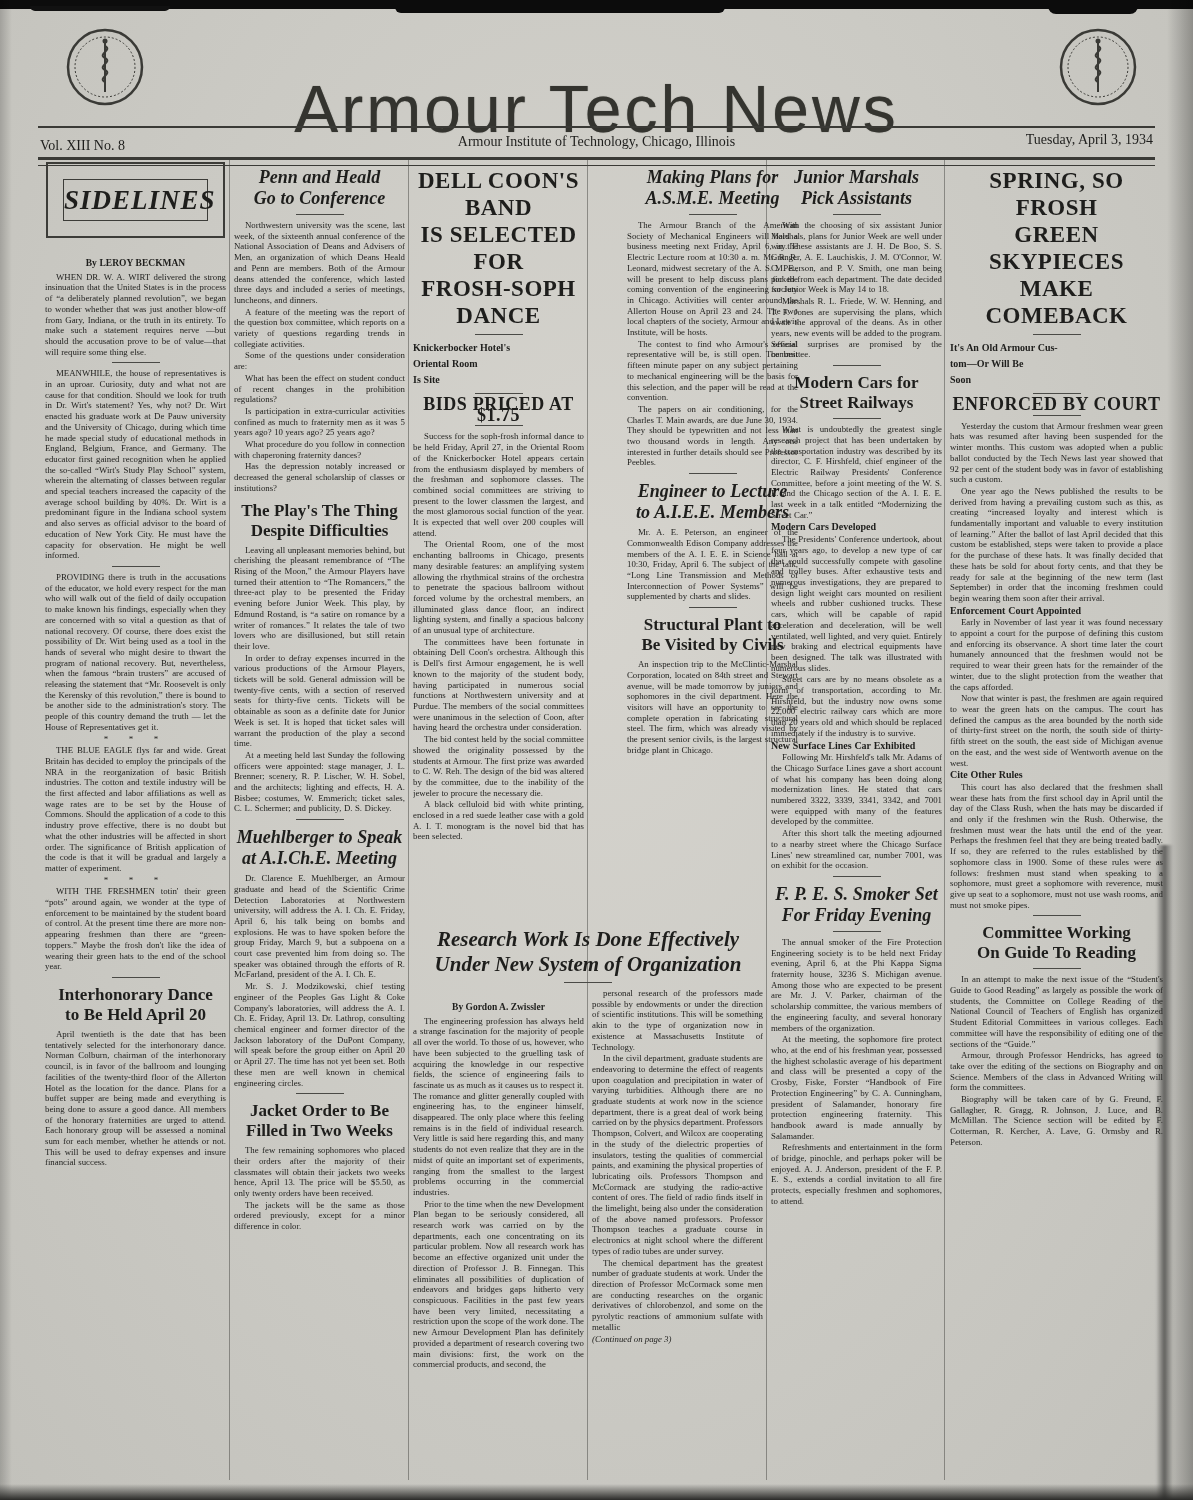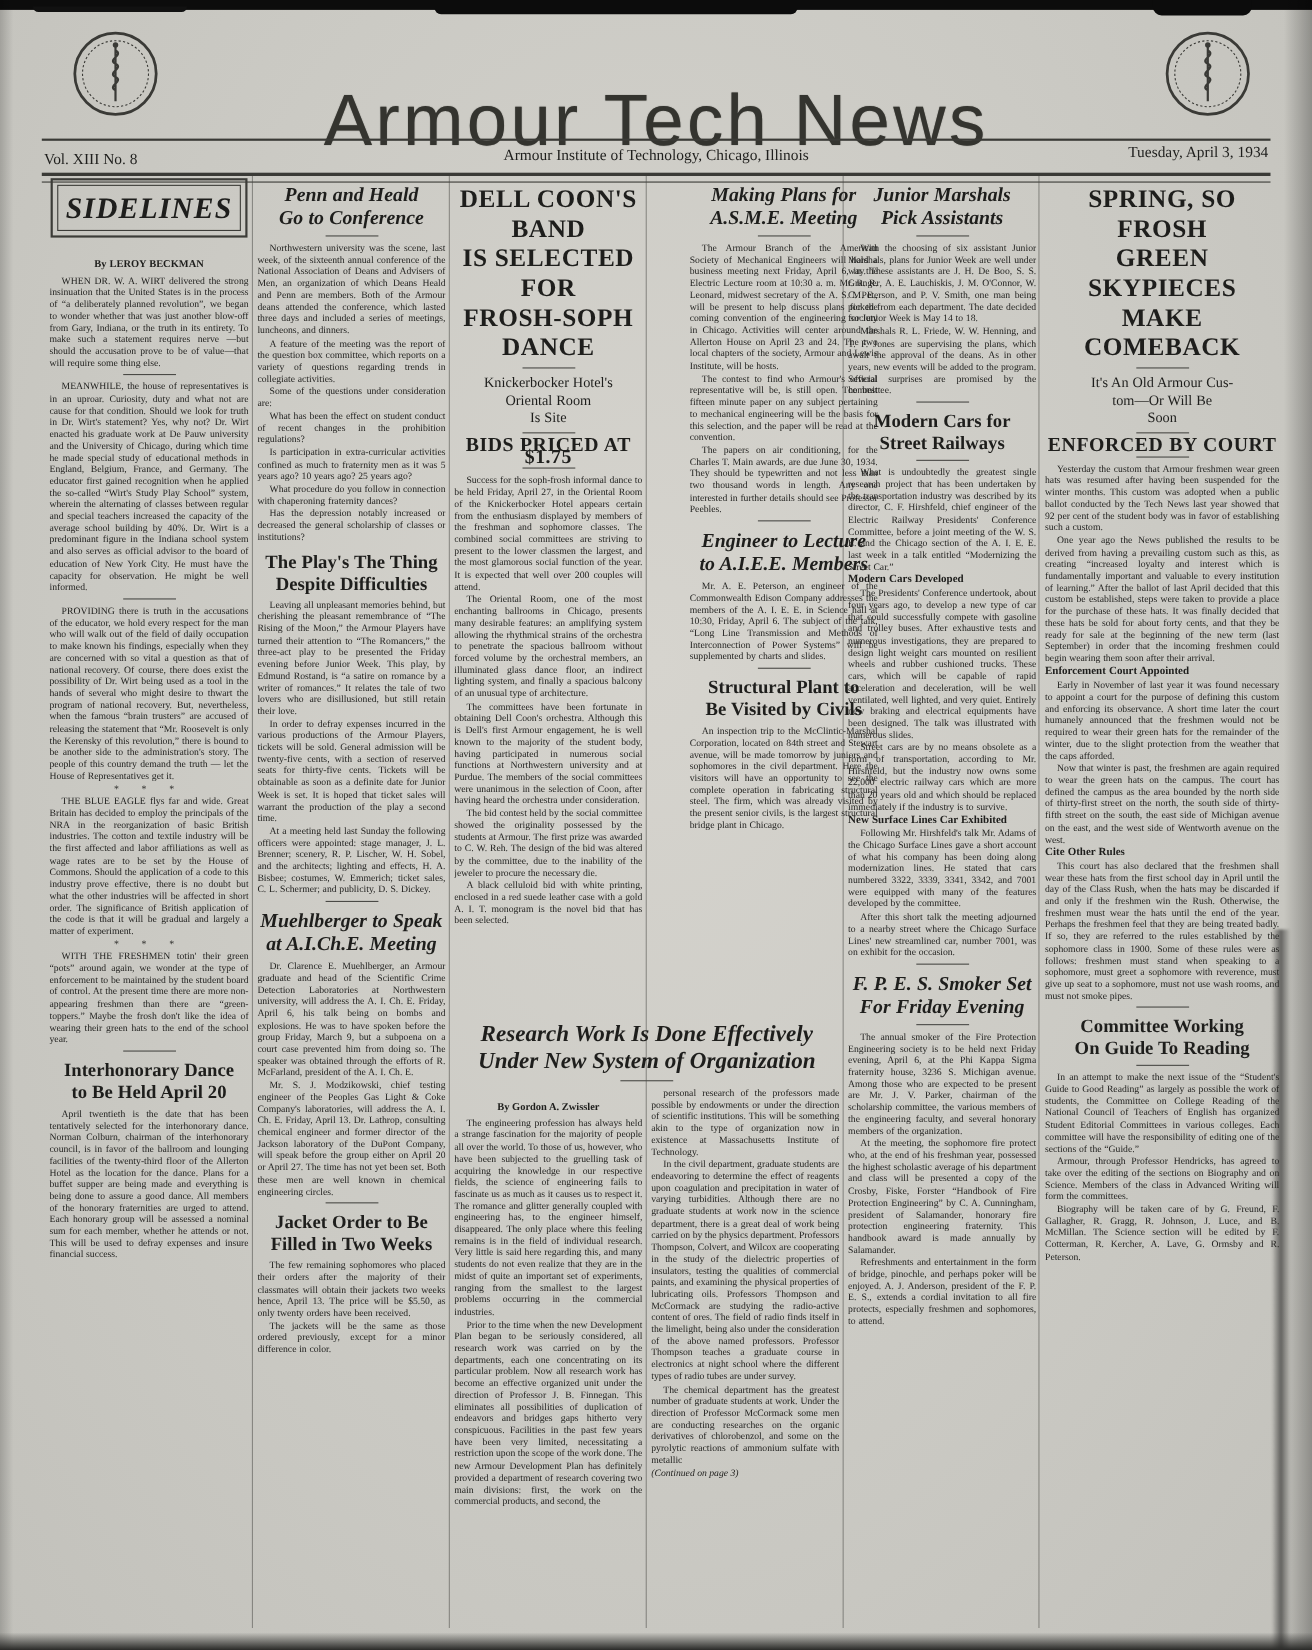--- a/index.html
+++ b/index.html
@@ -43,28 +43,28 @@
   #col-4{left:600px;width:171px;height:763px;margin-left:27px;}
   #col-5{left:771px;width:171px;}
   #col-6{left:950px;width:213px;}
   .vrule{position:absolute;top:160px;bottom:20px;width:1px;background:rgba(70,70,66,.5);}
   
   .para{margin:0 0 1px 0;text-indent:11px;}
   .headline{font-weight:bold;text-align:center;white-space:pre-line;margin:7px 0 4px;}
   .headline.italic{font-style:italic;font-size:18px;line-height:21px;}
   .headline.roman{font-size:17px;line-height:20px;}
   .headline.display{font-size:23px;line-height:27px;letter-spacing:0.5px;font-family:"Liberation Serif",serif;}
-  .deck{font-weight:normal;text-align:center;white-space:pre-line;font-size:13px;line-height:16px;margin:3px 0;}
+  .deck{font-weight:bold;white-space:pre-line;font-size:10px;line-height:16px;margin:3px 0;}
   .kicker{font-weight:bold;text-align:center;font-size:18px;letter-spacing:0.5px;margin:3px 0;}
   .byline{font-weight:bold;text-align:center;font-size:9.5px;margin:14px 0 3px;}
   .subhead{font-weight:bold;text-align:left;font-size:10px;margin:2px 0 1px;}
   .stars{text-align:center;letter-spacing:9px;font-size:9px;margin:1px 0;}
   .rule{width:48px;height:1px;background:#4a4a46;margin:5px auto;}
   .continued{text-align:left;font-style:italic;margin:1px 0;text-indent:0;}
-  .sidelines-box{border:2px solid #3c3c38;padding:4px;margin:2px 1px 20px;}
+  .sidelines-box{border:2px solid #3c3c38;padding:15px;margin:2px 1px 20px;}
   .sidelines-box .inner{border:1px solid #3c3c38;text-align:center;font-style:italic;
         font-weight:bold;font-size:27px;line-height:40px;letter-spacing:1px;}
   
   #research-article{position:absolute;left:413px;top:925px;width:350px;height:562px;overflow:hidden;}
   #research-article .headline{font-style:italic;font-size:21px;line-height:25px;margin:2px 0 3px;}
   .subcols{display:flex;gap:8px;}
   .subcol{width:171px;text-align:justify;font-size:8.8px;line-height:10.7px;overflow:hidden;}
 </style>
 </head>
 <body>

